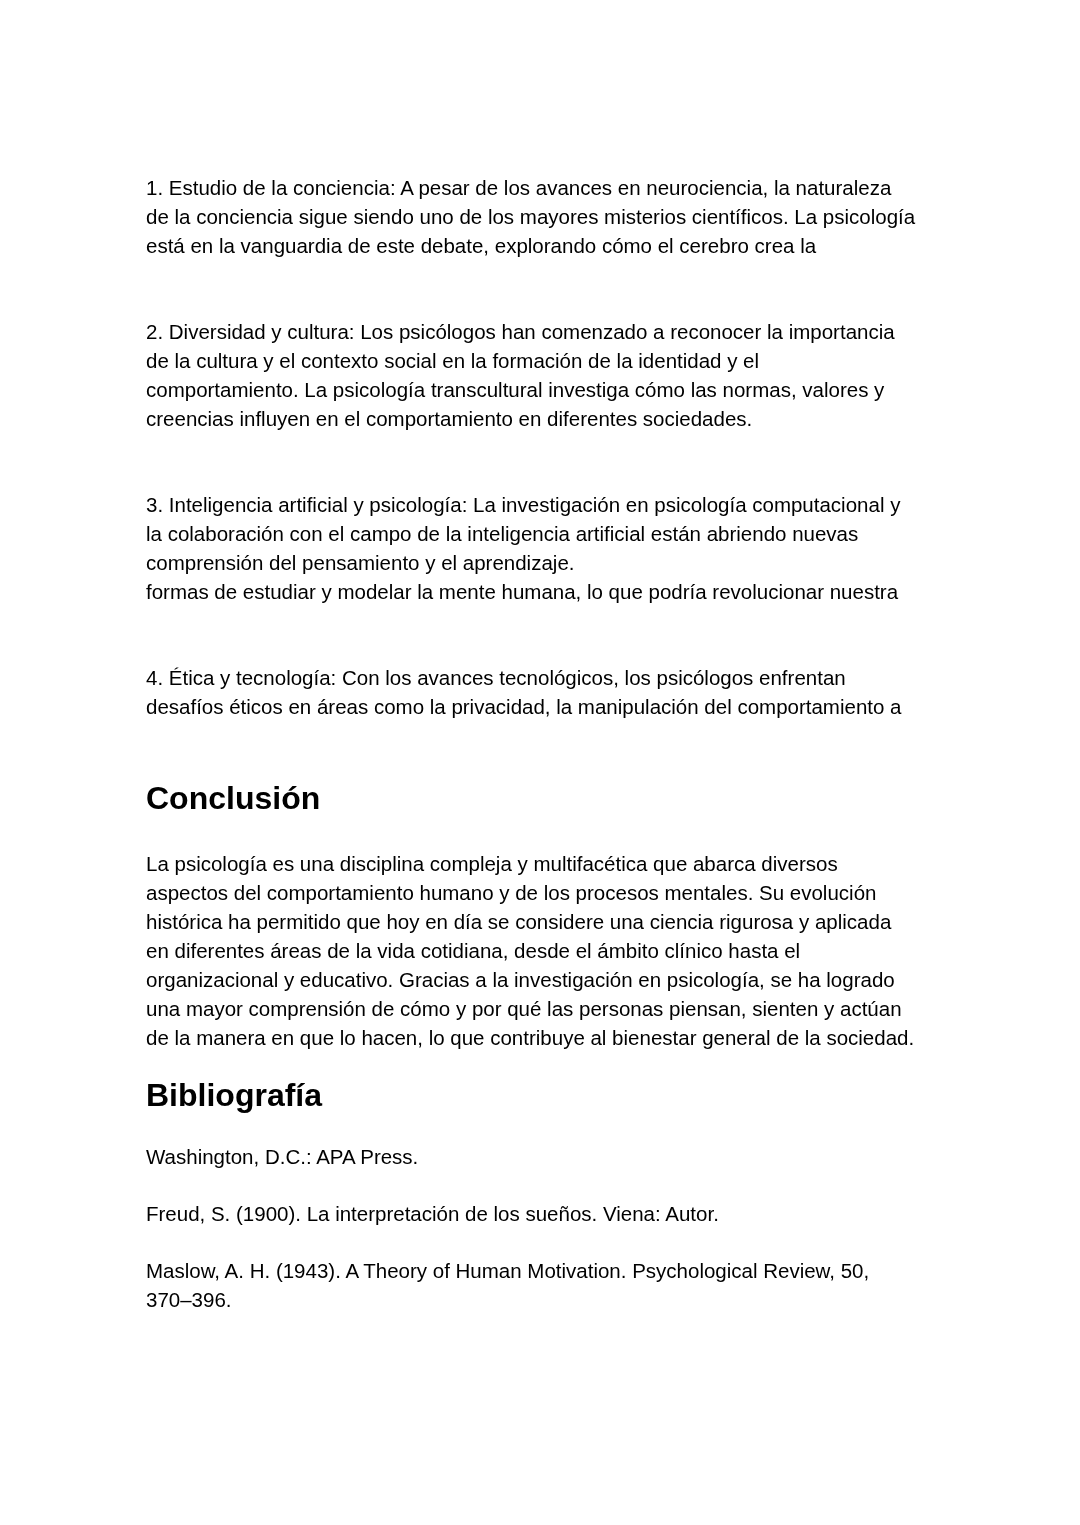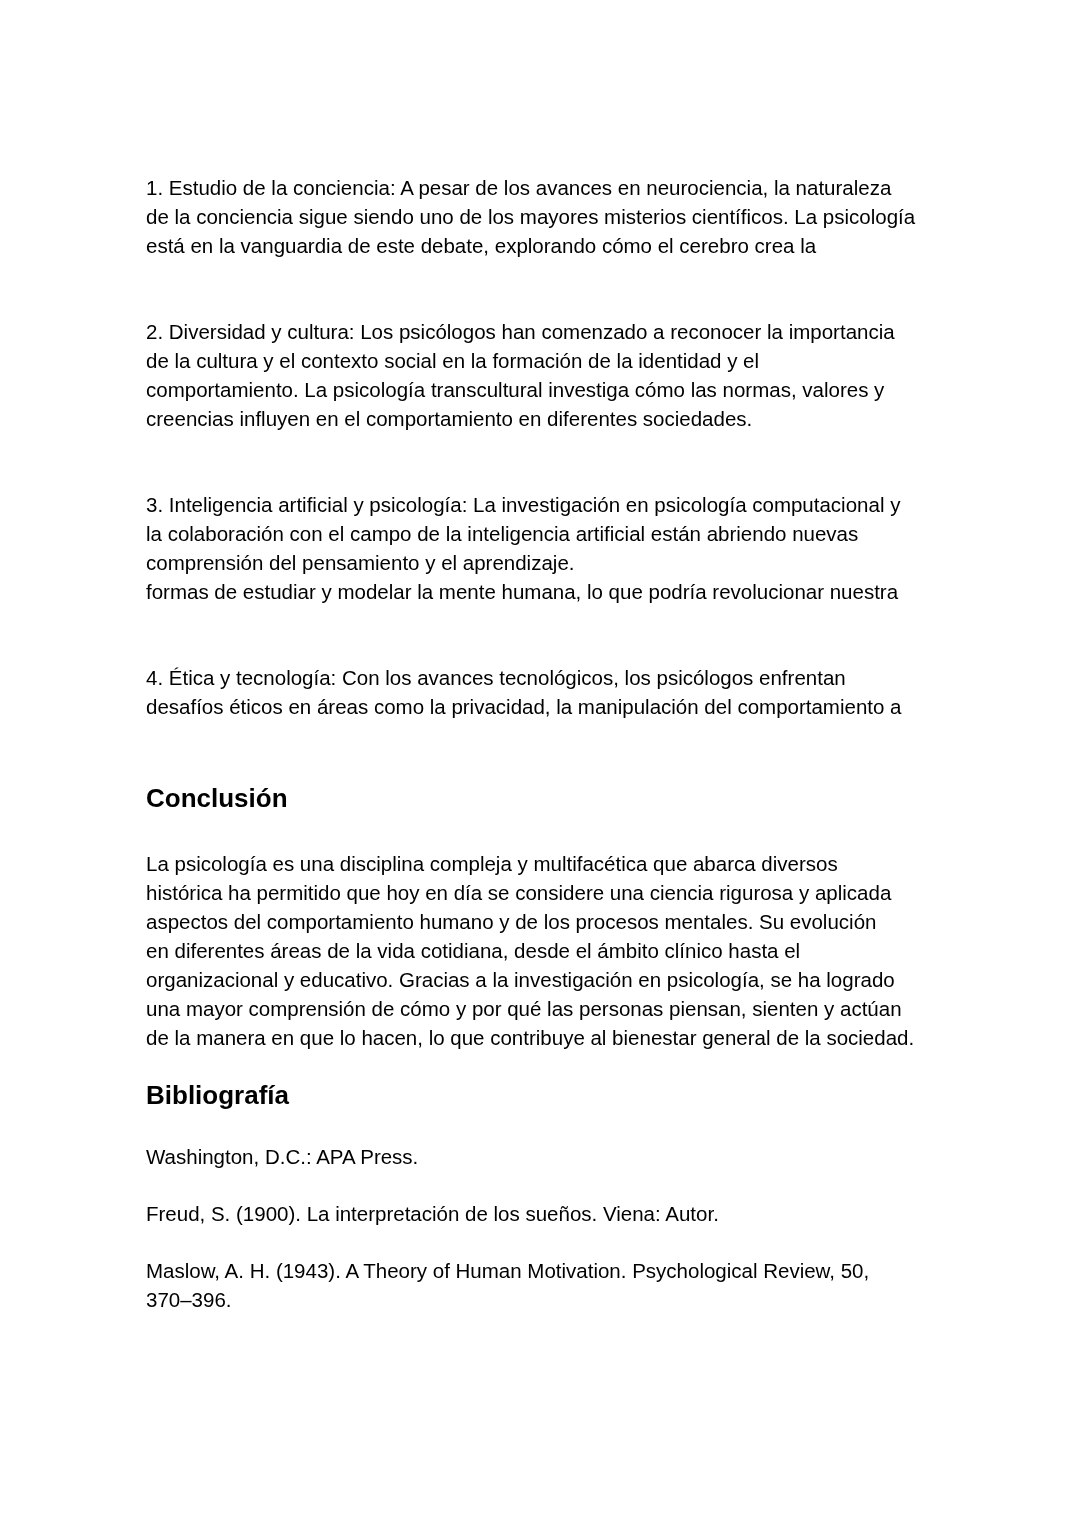--- a/index.html
+++ b/index.html
@@ -27,21 +27,21 @@
       line-height: 29px;
       margin: 0;
       white-space: nowrap;
     }
     .para .line {
       display: block;
     }
     .item { margin-bottom: 57px; }
     .item-last { margin-bottom: 60px; }
     .heading {
-      font-size: 26px;
+      font-size: 32px;
       font-weight: bold;
       line-height: 34px;
       margin: 0;
     }
     .h-conclusion { margin-bottom: 34px; }
     .conclusion-text { margin-bottom: 26px; }
     .h-biblio { margin-bottom: 30px; }
     .ref { margin-bottom: 28px; }
   </style>
 </head>
@@ -70,22 +70,22 @@
   </p>
 
   <p class="para item-last">
     <span class="line">4. Ética y tecnología: Con los avances tecnológicos, los psicólogos enfrentan</span>
     <span class="line">desafíos éticos en áreas como la privacidad, la manipulación del comportamiento a</span>
   </p>
 
   <h2 class="heading h-conclusion">Conclusión</h2>
   <p class="para conclusion-text">
     <span class="line">La psicología es una disciplina compleja y multifacética que abarca diversos</span>
+    <span class="line">aspectos del comportamiento humano y de los procesos mentales. Su evolución</span>
     <span class="line">histórica ha permitido que hoy en día se considere una ciencia rigurosa y aplicada</span>
-    <span class="line">aspectos del comportamiento humano y de los procesos mentales. Su evolución</span>
     <span class="line">en diferentes áreas de la vida cotidiana, desde el ámbito clínico hasta el</span>
     <span class="line">organizacional y educativo. Gracias a la investigación en psicología, se ha logrado</span>
     <span class="line">una mayor comprensión de cómo y por qué las personas piensan, sienten y actúan</span>
     <span class="line">de la manera en que lo hacen, lo que contribuye al bienestar general de la sociedad.</span>
   </p>
 
   <h2 class="heading h-biblio">Bibliografía</h2>
 
   <p class="para ref">
     <span class="line">Washington, D.C.: APA Press.</span>

